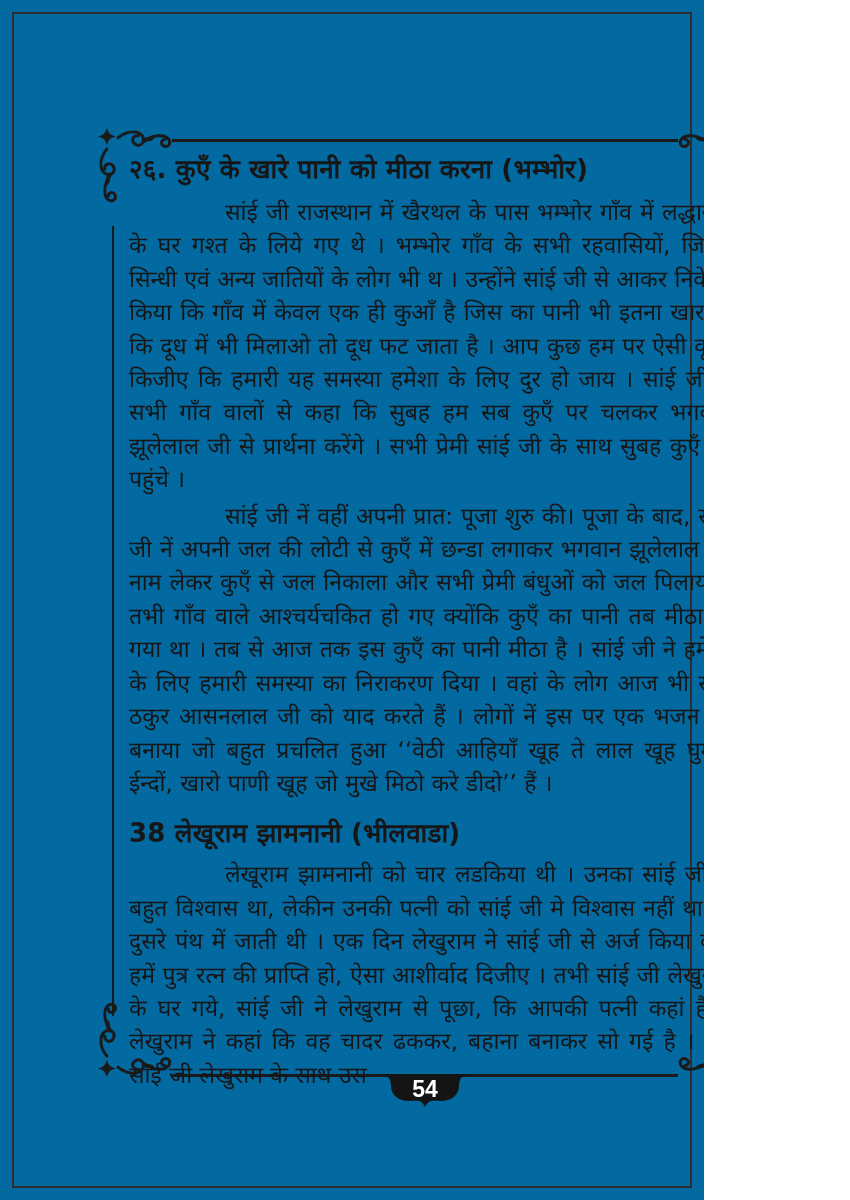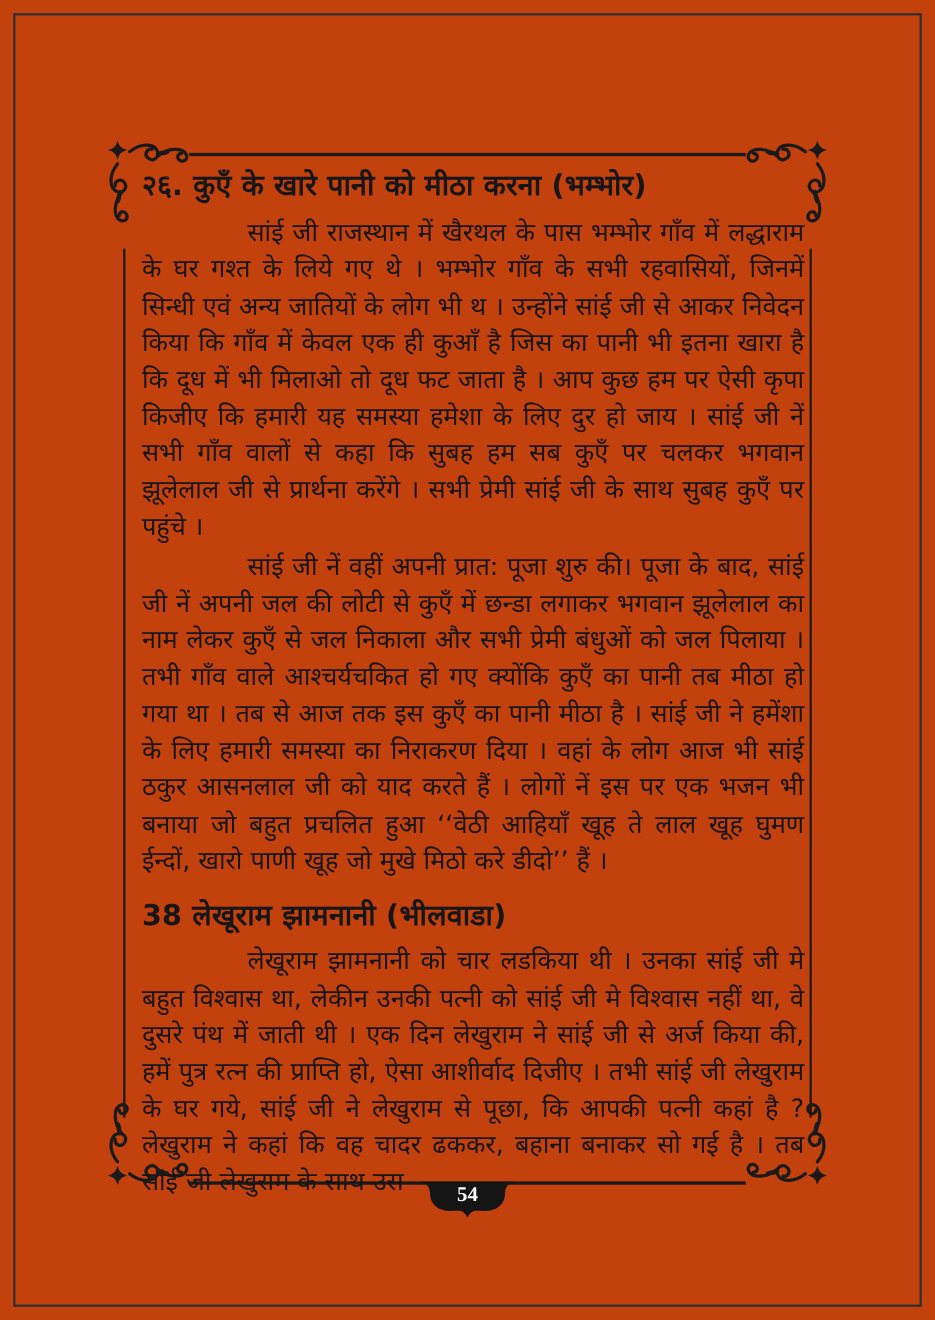--- a/index.html
+++ b/index.html
@@ -2,23 +2,23 @@
 <html><head>
 <meta charset="utf-8">
 <style>
   html, body {
     margin: 0;
     padding: 0;
     background: #ffffff;
   }
   .sheet {
     position: relative;
-    width: 850px;
+    width: 704px;
     height: 1200px;
-    background: #c2410c;
+    background: #0369a1;
     overflow: hidden;
     font-family: "DejaVu Sans", sans-serif;
     color: #161616;
   }
   .outer-border {
     position: absolute;
     left: 12px; top: 12px; right: 12px; bottom: 12px;
     border: 2px solid #2e2e2e;
     pointer-events: none;
   }
@@ -77,23 +77,23 @@
     position: absolute;
     left: 0; top: 0;
     width: 86px; height: 36px;
   }
   .page-badge .num {
     position: absolute;
     left: 0; top: 2px;
     width: 100%;
     text-align: center;
     color: #ffffff;
-    font-size: 19px;
+    font-size: 23px;
     font-weight: bold;
-    font-family: Liberation Serif, serif;
+    font-family: Liberation Sans, sans-serif;
   }
 </style>
 </head>
 <body>
 
 <svg width="0" height="0" style="position:absolute" aria-hidden="true">
   <defs>
     <symbol id="corner-ornament" viewBox="0 0 110 110">
       <g stroke="#1a1a1a" fill="none" stroke-width="4" stroke-linecap="round">
         <path d="M30 15 C45 3 62 5 65 15 C67 23 59 28 53 23 C48 19 51 11 58 12"></path>

